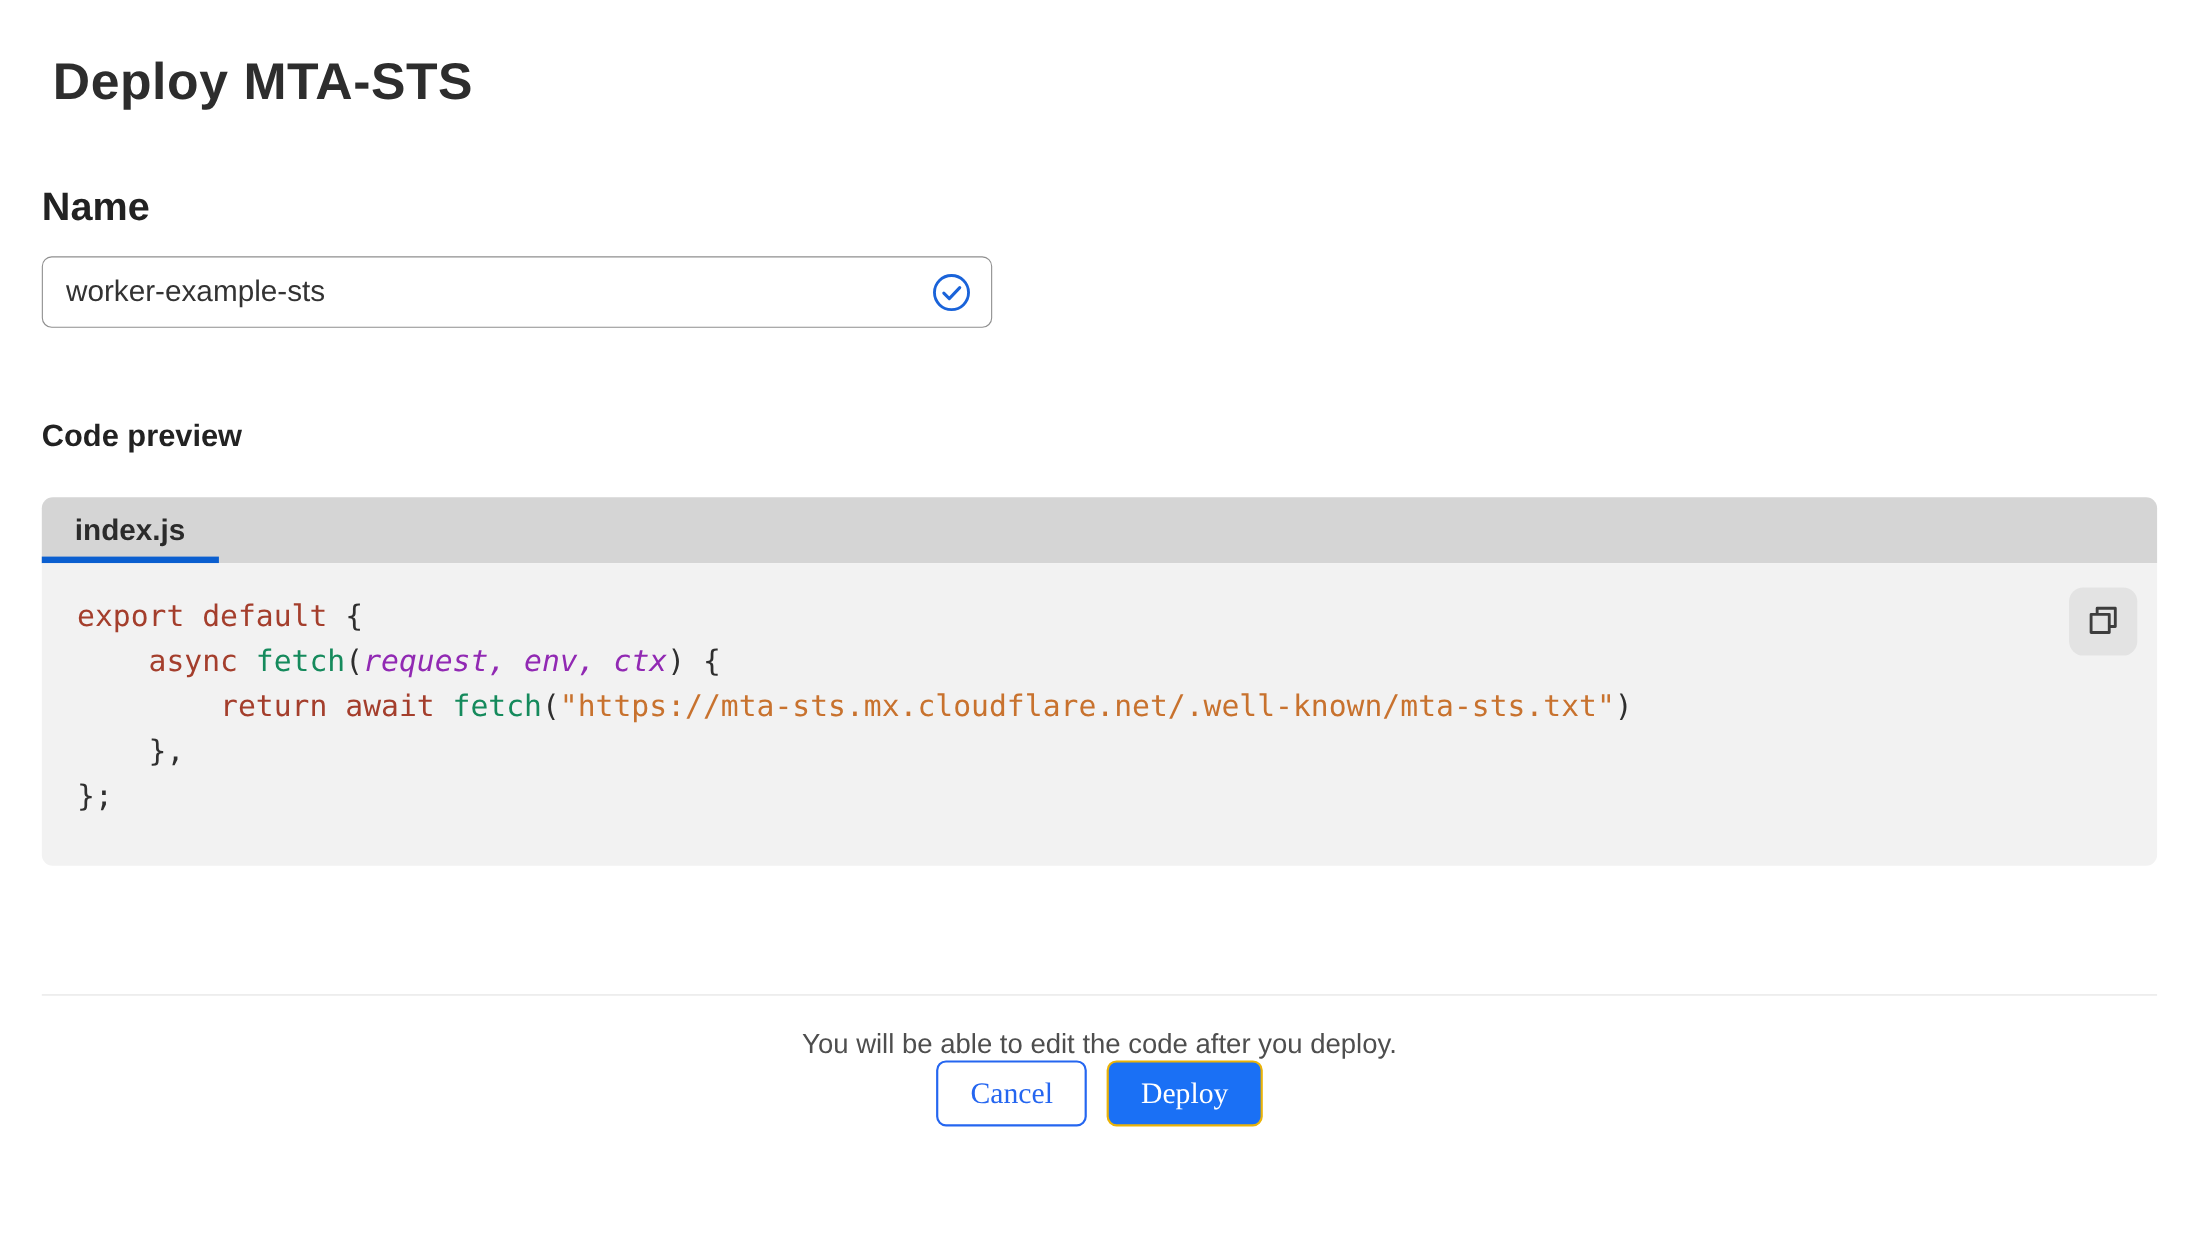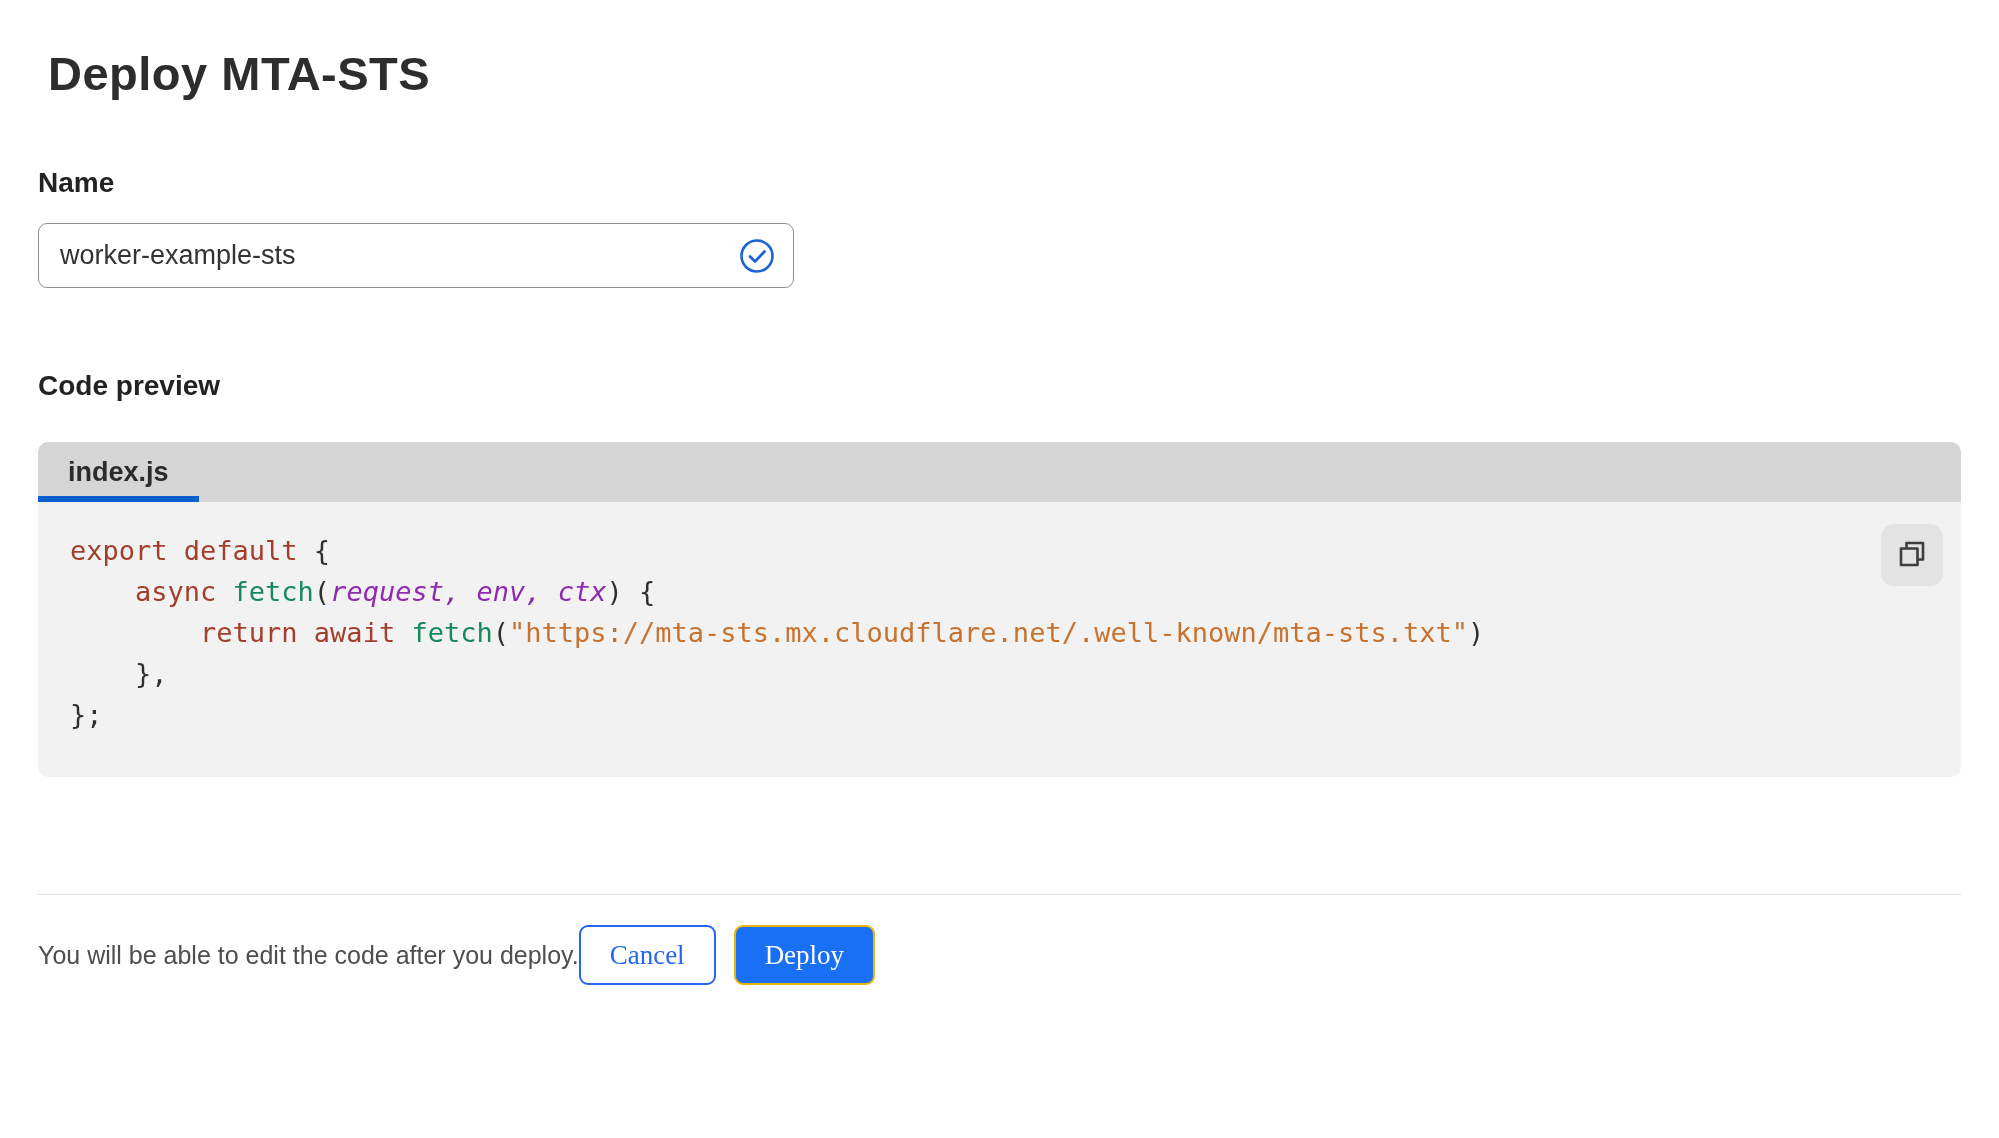--- a/index.html
+++ b/index.html
@@ -30,28 +30,28 @@
   }
   .description a {
     color: #2f6ff2;
     text-decoration: underline;
     text-underline-offset: 6px;
     text-decoration-thickness: 2px;
     cursor: pointer;
   }
   .field-label {
     margin-top: 66px;
-    font-size: 28px;
+    font-size: 36px;
     font-weight: 700;
     color: #222222;
   }
   .input-wrap {
     margin-top: 24px;
     position: relative;
-    width: 756px;
+    width: 864px;
     height: 65px;
     text-decoration: underline;
   }
   .input-wrap input {
     width: 100%;
     height: 100%;
     border: 1.6px solid #8f8f8f;
     border-radius: 9px;
     padding: 0 70px 0 21px;
     font-size: 27px;
@@ -141,20 +141,21 @@
     margin-top: 117px;
     border: none;
     border-top: 1.5px solid #e1e1e1;
     width: 100%;
   }
   .footer-row {
     margin-top: 30px;
     display: flex;
     align-items: center;
     justify-content: flex-start;
+    flex-direction: column;
   }
   .footer-note {
     font-size: 25px;
     color: #4e4e4e;
   }
   .footer-buttons {
     display: flex;
     gap: 18px;
   }
   .btn {

